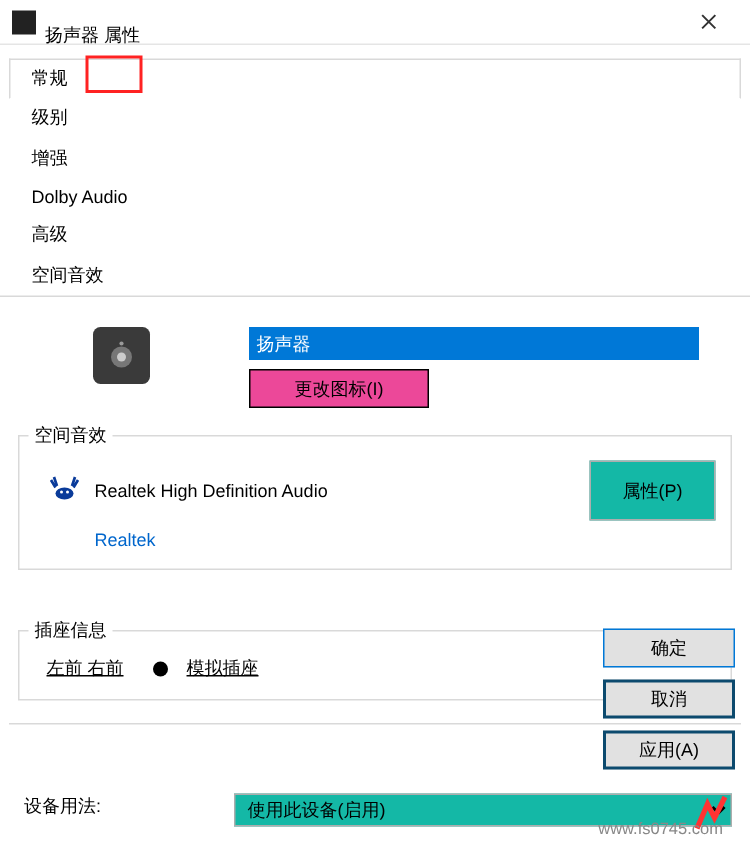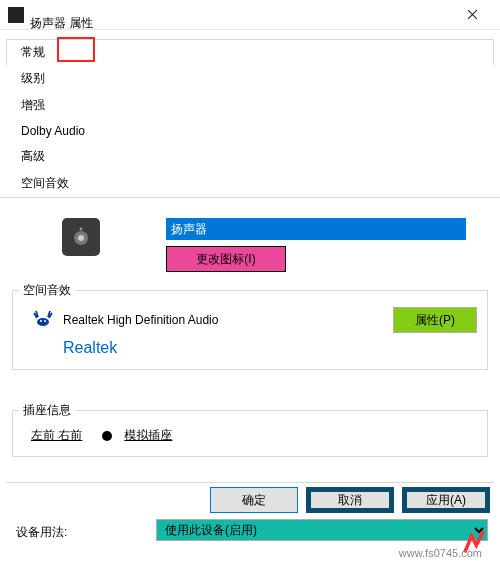--- a/index.html
+++ b/index.html
@@ -25,33 +25,33 @@
     .device-input { width: 300px; height: 22px; border: 1px solid #0078d7; padding: 2px 4px; font-size: 12px; background: #0078d7; color: #ffffff; }
     .device-input::selection { background: #0078d7; color: #fff; }
     .change-icon-btn { display: block; margin-top: 6px; width: 120px; height: 26px; font-size: 12px; background: #ec4899; border: 1px solid #000000; cursor: pointer; }
     
     .group { border: 1px solid #d9d9d9; margin-top: 18px; padding: 10px 10px 12px 10px; position: relative; }
     .group-label { position: absolute; top: -9px; left: 6px; background: #fff; padding: 0 4px; font-size: 12px; }
     
     .controller-row { display: flex; align-items: center; padding: 6px 0 0 8px; }
     .crab-icon { width: 24px; height: 24px; display: flex; align-items: center; justify-content: center; }
     .controller-name { font-size: 12px; margin-left: 8px; flex: 1; }
-    .props-btn { width: 84px; height: 26px; font-size: 12px; background: #84cc16; border: 1px solid #adadad; cursor: pointer; }
-    .controller-vendor { font-size: 16px; color: #0066cc; margin-left: 40px; margin-top: 6px; }
+    .props-btn { width: 84px; height: 40px; font-size: 12px; background: #14b8a6; border: 1px solid #adadad; cursor: pointer; }
+    .controller-vendor { font-size: 12px; color: #0066cc; margin-left: 40px; margin-top: 6px; }
     
     .jack-row { display: flex; align-items: center; padding: 6px 0 0 8px; font-size: 12px; }
     .jack-lr { margin-right: 20px; }
     .jack-dot { width: 10px; height: 10px; background: #000; border-radius: 50%; display: inline-block; margin-right: 12px; }
     
-    .usage-row { display: flex; align-items: flex-end; margin-top: 62px; padding-left: 4px; }
+    .usage-row { display: flex; align-items: flex-start; margin-top: 62px; padding-left: 4px; }
     .usage-label { font-size: 12px; width: 140px; }
     .usage-select { flex: 1; height: 22px; font-size: 12px; border: 1px solid #adadad; background: #14b8a6; padding-left: 4px; }
     
-    .btnbar { position: absolute; bottom: 42px; right: 10px; display: flex; gap: 8px; padding: 8px 0; }
-    .dlg-btn { width: 88px; height: 26px; font-size: 12px; border: 5px solid #0c4a6e; background: #e1e1e1; cursor: pointer; }
+    .btnbar { position: absolute; bottom: 42px; right: 10px; display: flex; gap: 8px; padding: 8px 0; flex-direction: column; }
+    .dlg-btn { width: 88px; height: 26px; font-size: 12px; border: 2px solid #0c4a6e; background: #e1e1e1; cursor: pointer; }
     .dlg-btn.primary { border: 1.5px solid #0078d7; }
     .btnbar-line { position: absolute; bottom: 80px; left: 6px; right: 6px; height: 1px; background: #d9d9d9; }
     
     .watermark { position: absolute; bottom: 6px; right: 8px; display: flex; align-items: center; font-size: 18px; font-weight: bold; font-style: italic; color: #222; }
     .wm-logo { width: 28px; height: 28px; margin-right: 4px; display:flex; align-items:center; justify-content:center; }
     .wm-sub { position: absolute; bottom: -2px; right: 10px; font-size: 11px; font-weight: normal; font-style: normal; color: #888; }
   </style>
 </head>
 <body>
 

